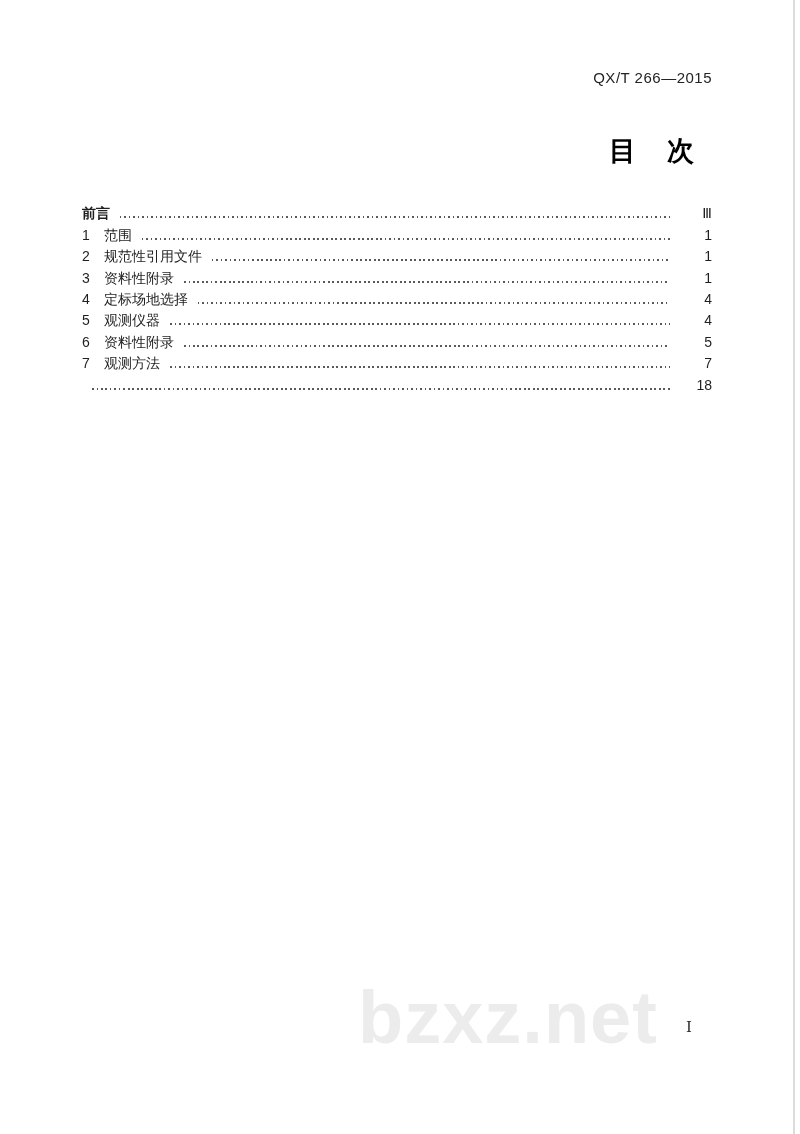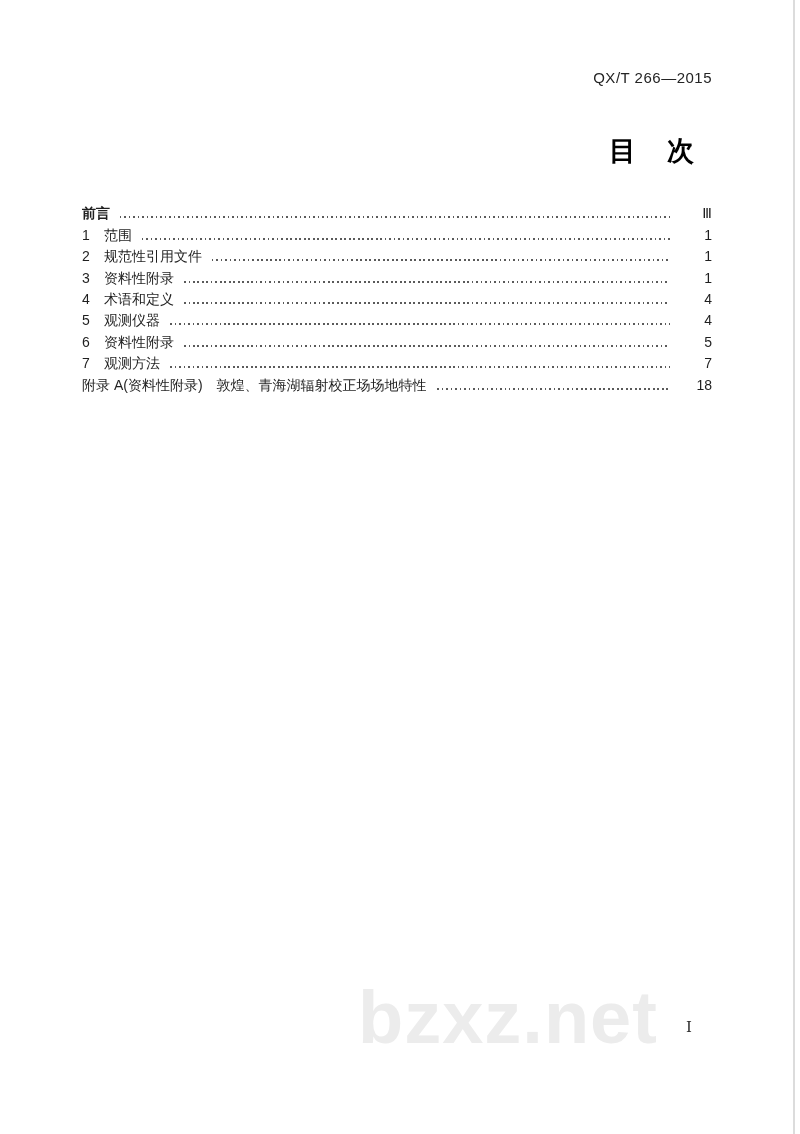--- a/index.html
+++ b/index.html
@@ -135,21 +135,21 @@
 
   <div class="toc-row">
     <span class="toc-num">3</span>
     <span class="toc-label">资料性附录</span>
     <span class="leader"></span>
     <span class="toc-page">1</span>
   </div>
 
   <div class="toc-row">
     <span class="toc-num">4</span>
-    <span class="toc-label">术语和定义</span>
+    <span class="toc-label">定标场地选择</span>
     <span class="leader"></span>
     <span class="toc-page">4</span>
   </div>
 
   <div class="toc-row">
     <span class="toc-num">5</span>
     <span class="toc-label">观测仪器</span>
     <span class="leader"></span>
     <span class="toc-page">4</span>
   </div>
@@ -162,21 +162,20 @@
   </div>
 
   <div class="toc-row">
     <span class="toc-num">7</span>
     <span class="toc-label">观测方法</span>
     <span class="leader"></span>
     <span class="toc-page">7</span>
   </div>
 
   <div class="toc-row">
-    <span class="toc-label">附录 A(资料性附录)　敦煌、青海湖辐射校正场场地特性</span>
     <span class="leader"></span>
     <span class="toc-page">18</span>
   </div>
 
 
 </div>
 
 <div class="watermark">bzxz.net</div>
 
 <div class="folio">Ⅰ</div>

